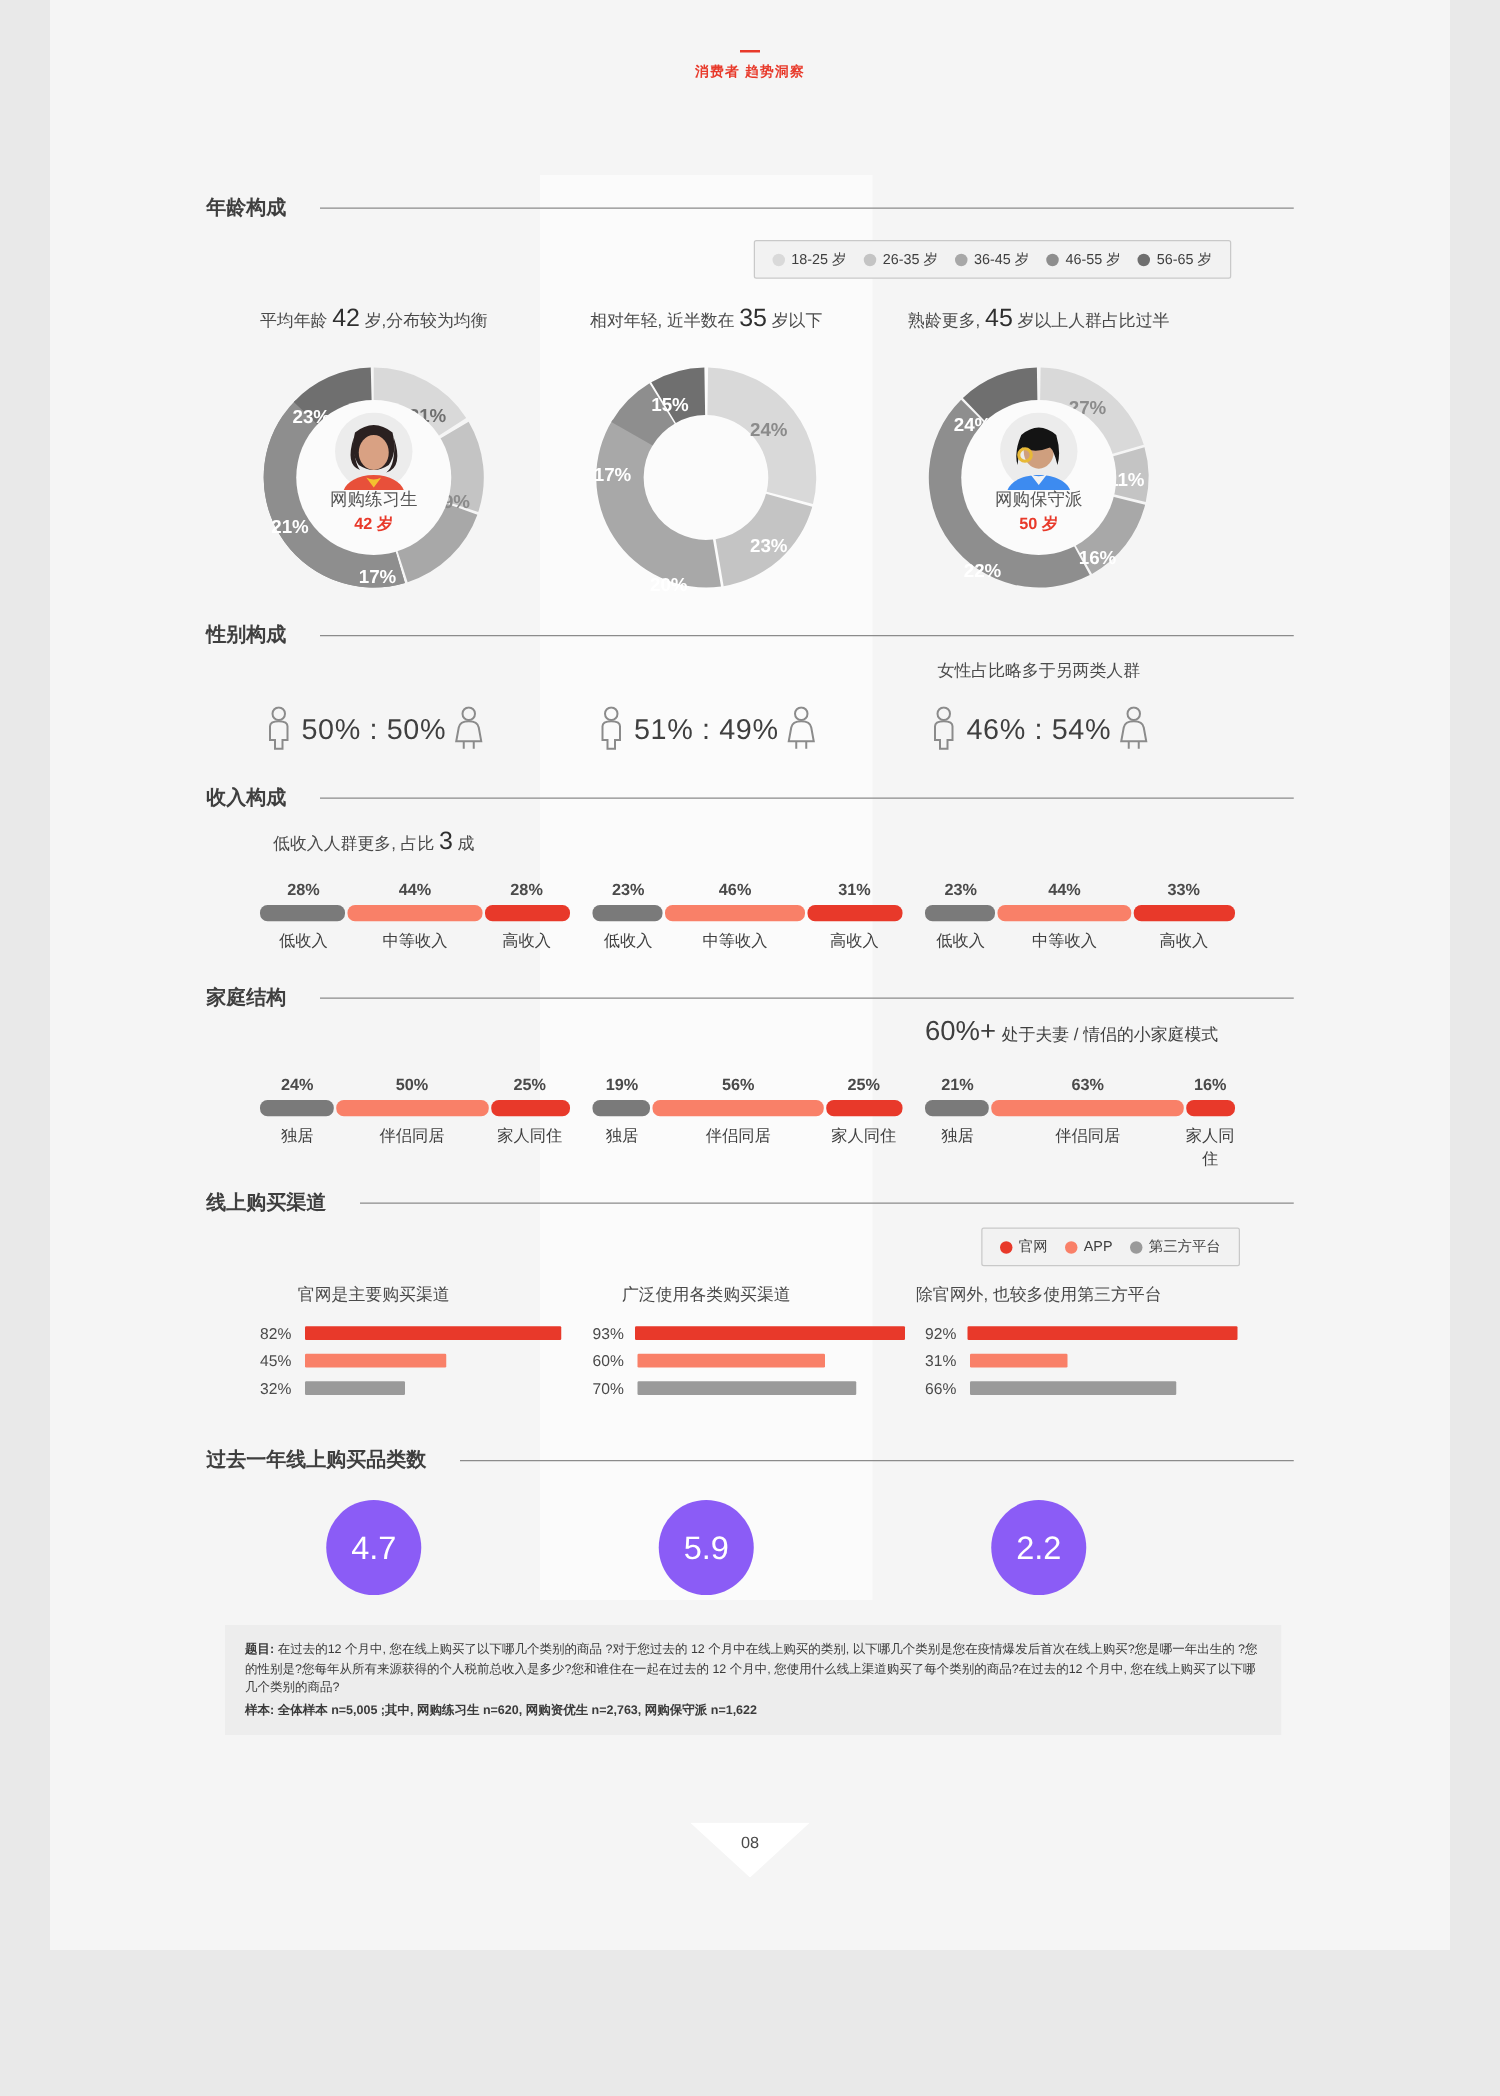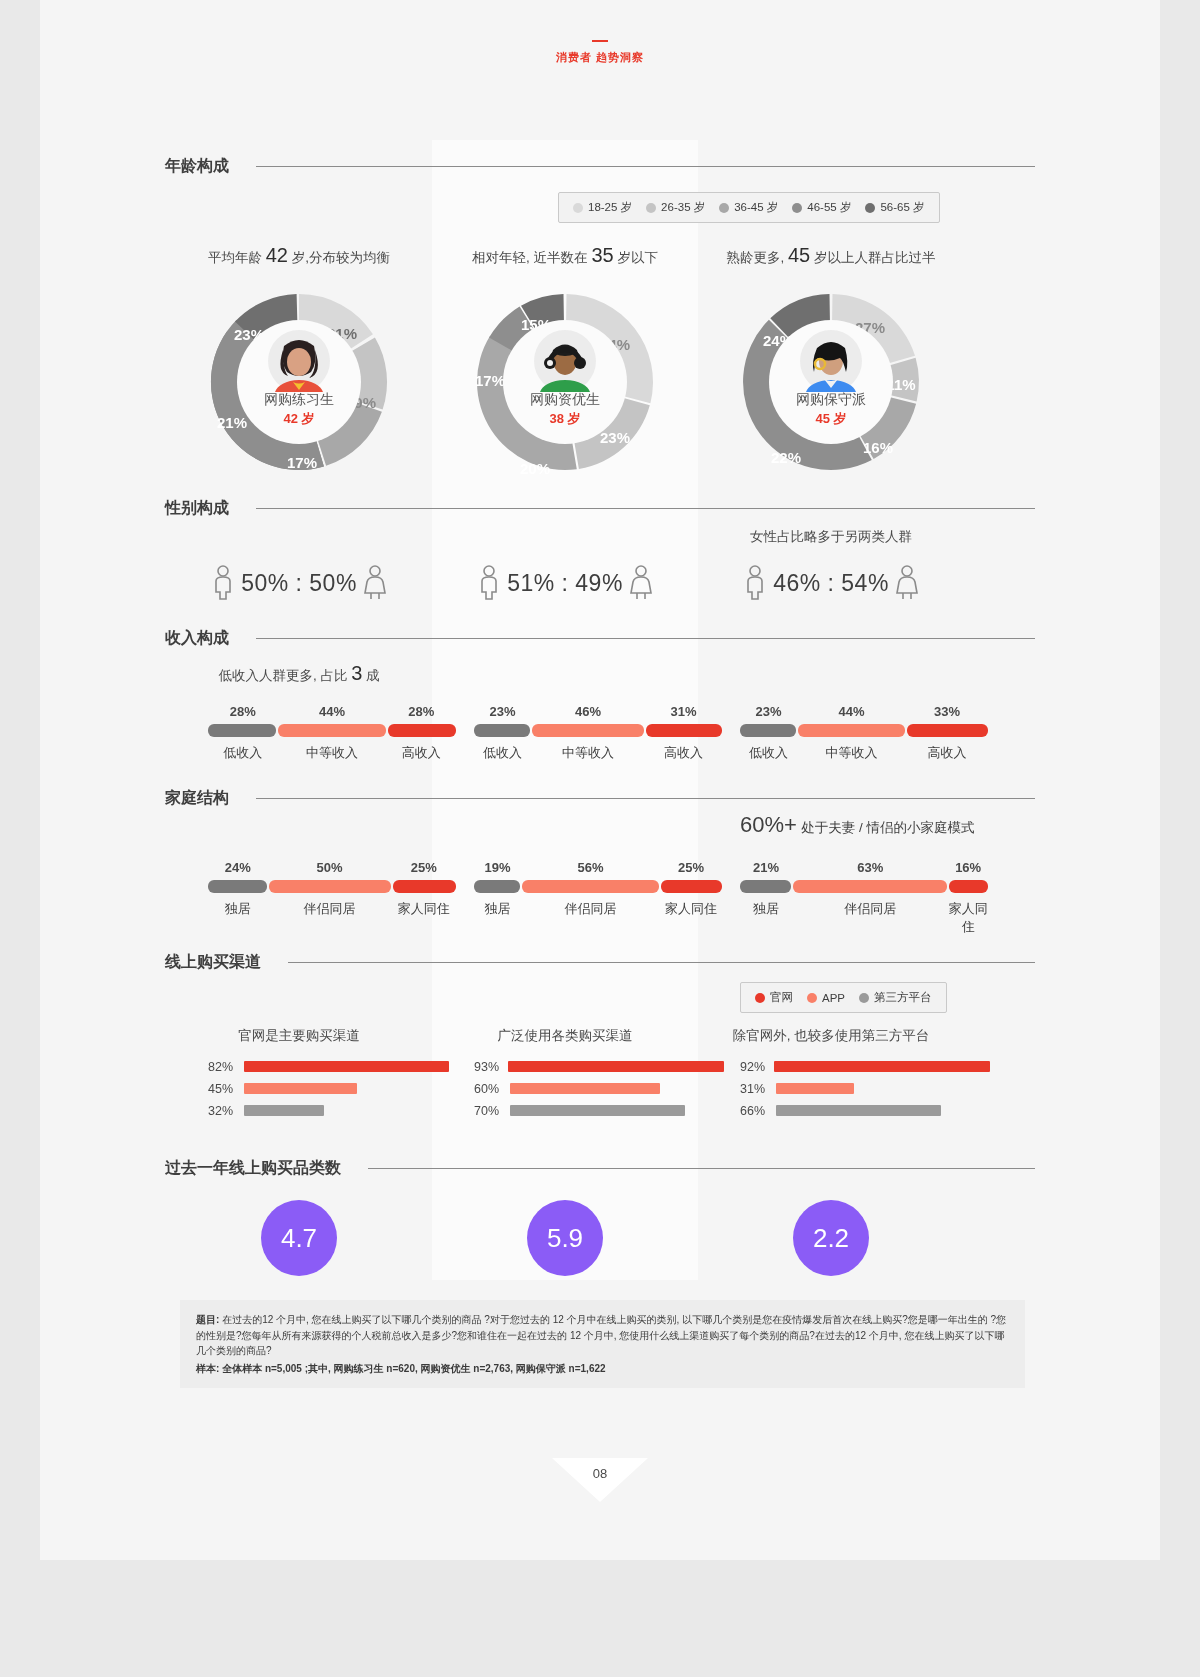--- a/index.html
+++ b/index.html
@@ -40,21 +40,21 @@
     display: flex; align-items: center; gap: 27px;
   }
   .sec .t { font-size: 16px; font-weight: bold; color: #3f3f3f; white-space: nowrap; }
   .sec .rule { flex: 1; height: 1px; background: #8b8b8b; }
 
   
   .legend {
     position: absolute;
     background: #f2f2f2; border: 1px solid #c9c9c9;
     display: flex; align-items: center; gap: 14px;
-    padding: 7px 14px; border-radius: 2px;
+    padding: 7px 14px; border-radius: 2px; margin-left: 45px;
   }
   .legend .li { display: flex; align-items: center; gap: 5px; font-size: 11.5px; color: #3f3f3f; white-space: nowrap;}
   .dot { width: 10px; height: 10px; border-radius: 50%; display: inline-block; }
 
   
   .cap {
     position: absolute; width: 266px; text-align: center;
     font-size: 13.5px; color: #4a4a4a;
   }
   .cap .big { font-size: 20px; color: #2f2f2f; }
@@ -222,34 +222,20 @@
         <path d="M 11.8 87.2 A 88 88 0 0 1 -74.9 -46.2 L -42.3 -26.9 A 50 50 0 0 0 5.4 49.6 Z" fill="#a8a8a8"></path>
         <path d="M -75.9 -44.4 A 88 88 0 0 1 -45.4 -75.4 L -25.3 -43.0 A 50 50 0 0 0 -42.9 -25.6 Z" fill="#8e8e8e"></path>
         <path d="M -44.0 -76.2 A 88 88 0 0 1 -1.5 -87.99 L -0.9 -49.99 A 50 50 0 0 0 -24.3 -43.7 Z" fill="#6f6f6f"></path>
       </g>
     </svg>
     <span class="dlabel" style="left:150px; top:62px; color:#8b8b8b">24%</span>
     <span class="dlabel" style="left:150px; top:155px; color:#fff">23%</span>
     <span class="dlabel" style="left:70px; top:186px; color:#fff">20%</span>
     <span class="dlabel" style="left:25px; top:98px; color:#fff">17%</span>
     <span class="dlabel" style="left:71px; top:42px; color:#fff">15%</span>
-    <div class="dcenter">
-      <svg class="avatar" width="70" height="62" viewBox="0 0 70 62">
-        <circle cx="35" cy="31" r="31" fill="#ececec"></circle>
-        <path d="M35 50 c-14 0-23 6-25 12 h50 c-2-6-11-12-25-12z" fill="#2e9e4a"></path>
-        <ellipse cx="35" cy="30" rx="12" ry="15" fill="#9c6b43"></ellipse>
-        <path d="M23 20 q12-11 24 0 q2 6 1 10 l-3-6 q-10 4-20 0 l-3 6 q-1-4 1-10z" fill="#1c1c1c"></path>
-        <path d="M20 30 a16 16 0 0 1 30 0" fill="none" stroke="#1a1a1a" stroke-width="5"></path>
-        <circle cx="20" cy="33" r="6" fill="#1a1a1a"></circle>
-        <circle cx="50" cy="33" r="6" fill="#1a1a1a"></circle>
-        <circle cx="20" cy="33" r="3" fill="#f2f2f2"></circle>
-      </svg>
-      <span class="dc-name">网购资优生</span>
-      <span class="dc-age">38 岁</span>
-    </div>
   </div>
 
   <div class="donut-wrap" style="left:691px; top:282px">
     <svg width="200" height="200" viewBox="0 0 200 200">
       <g transform="translate(100,100)">
         <path d="M 1.5 -87.99 A 88 88 0 0 1 84.0 -26.3 L 47.4 -15.7 A 50 50 0 0 0 0.9 -49.99 Z" fill="#d9d9d9"></path>
         <path d="M 84.6 -24.2 A 88 88 0 0 1 85.6 19.6 L 48.5 10.5 A 50 50 0 0 0 48.0 -13.6 Z" fill="#c4c4c4"></path>
         <path d="M 85.1 21.7 A 88 88 0 0 1 42.6 77.1 L 23.7 44.1 A 50 50 0 0 0 48.2 12.6 Z" fill="#a8a8a8"></path>
         <path d="M 40.8 78.0 A 88 88 0 0 1 -62.1 -62.3 L -35.3 -35.4 A 50 50 0 0 0 22.6 44.6 Z" fill="#8e8e8e"></path>
         <path d="M -60.7 -63.7 A 88 88 0 0 1 -1.5 -87.99 L -0.9 -49.99 A 50 50 0 0 0 -34.5 -36.2 Z" fill="#6f6f6f"></path>
@@ -263,21 +249,21 @@
     <div class="dcenter">
       <svg class="avatar" width="70" height="62" viewBox="0 0 70 62">
         <circle cx="35" cy="31" r="31" fill="#ececec"></circle>
         <path d="M35 50 c-14 0-23 6-25 12 h50 c-2-6-11-12-25-12z" fill="#3d8bf0"></path>
         <path d="M28 49 l7 9 l7-9 q-7 4-14 0z" fill="#f2f2f2"></path>
         <ellipse cx="35" cy="31" rx="12" ry="14" fill="#cf9f7e"></ellipse>
         <path d="M21 18 q14-12 28 0 q4 14 1 24 q-3-12-6-14 q-12 5-22 0 q-3 4-4 14 q-3-10 3-24z" fill="#141414"></path>
         <circle cx="24" cy="34" r="5" fill="none" stroke="#e8b936" stroke-width="2.5"></circle>
       </svg>
       <span class="dc-name">网购保守派</span>
-      <span class="dc-age">45 岁</span>
+      <span class="dc-age">50 岁</span>
     </div>
   </div>
 
   <div class="sec" style="top:498px">
     <span class="t">性别构成</span>
     <span class="rule"></span>
   </div>
 
   <div class="cap" style="left:658px; top:528px">女性占比略多于另两类人群</div>
 

